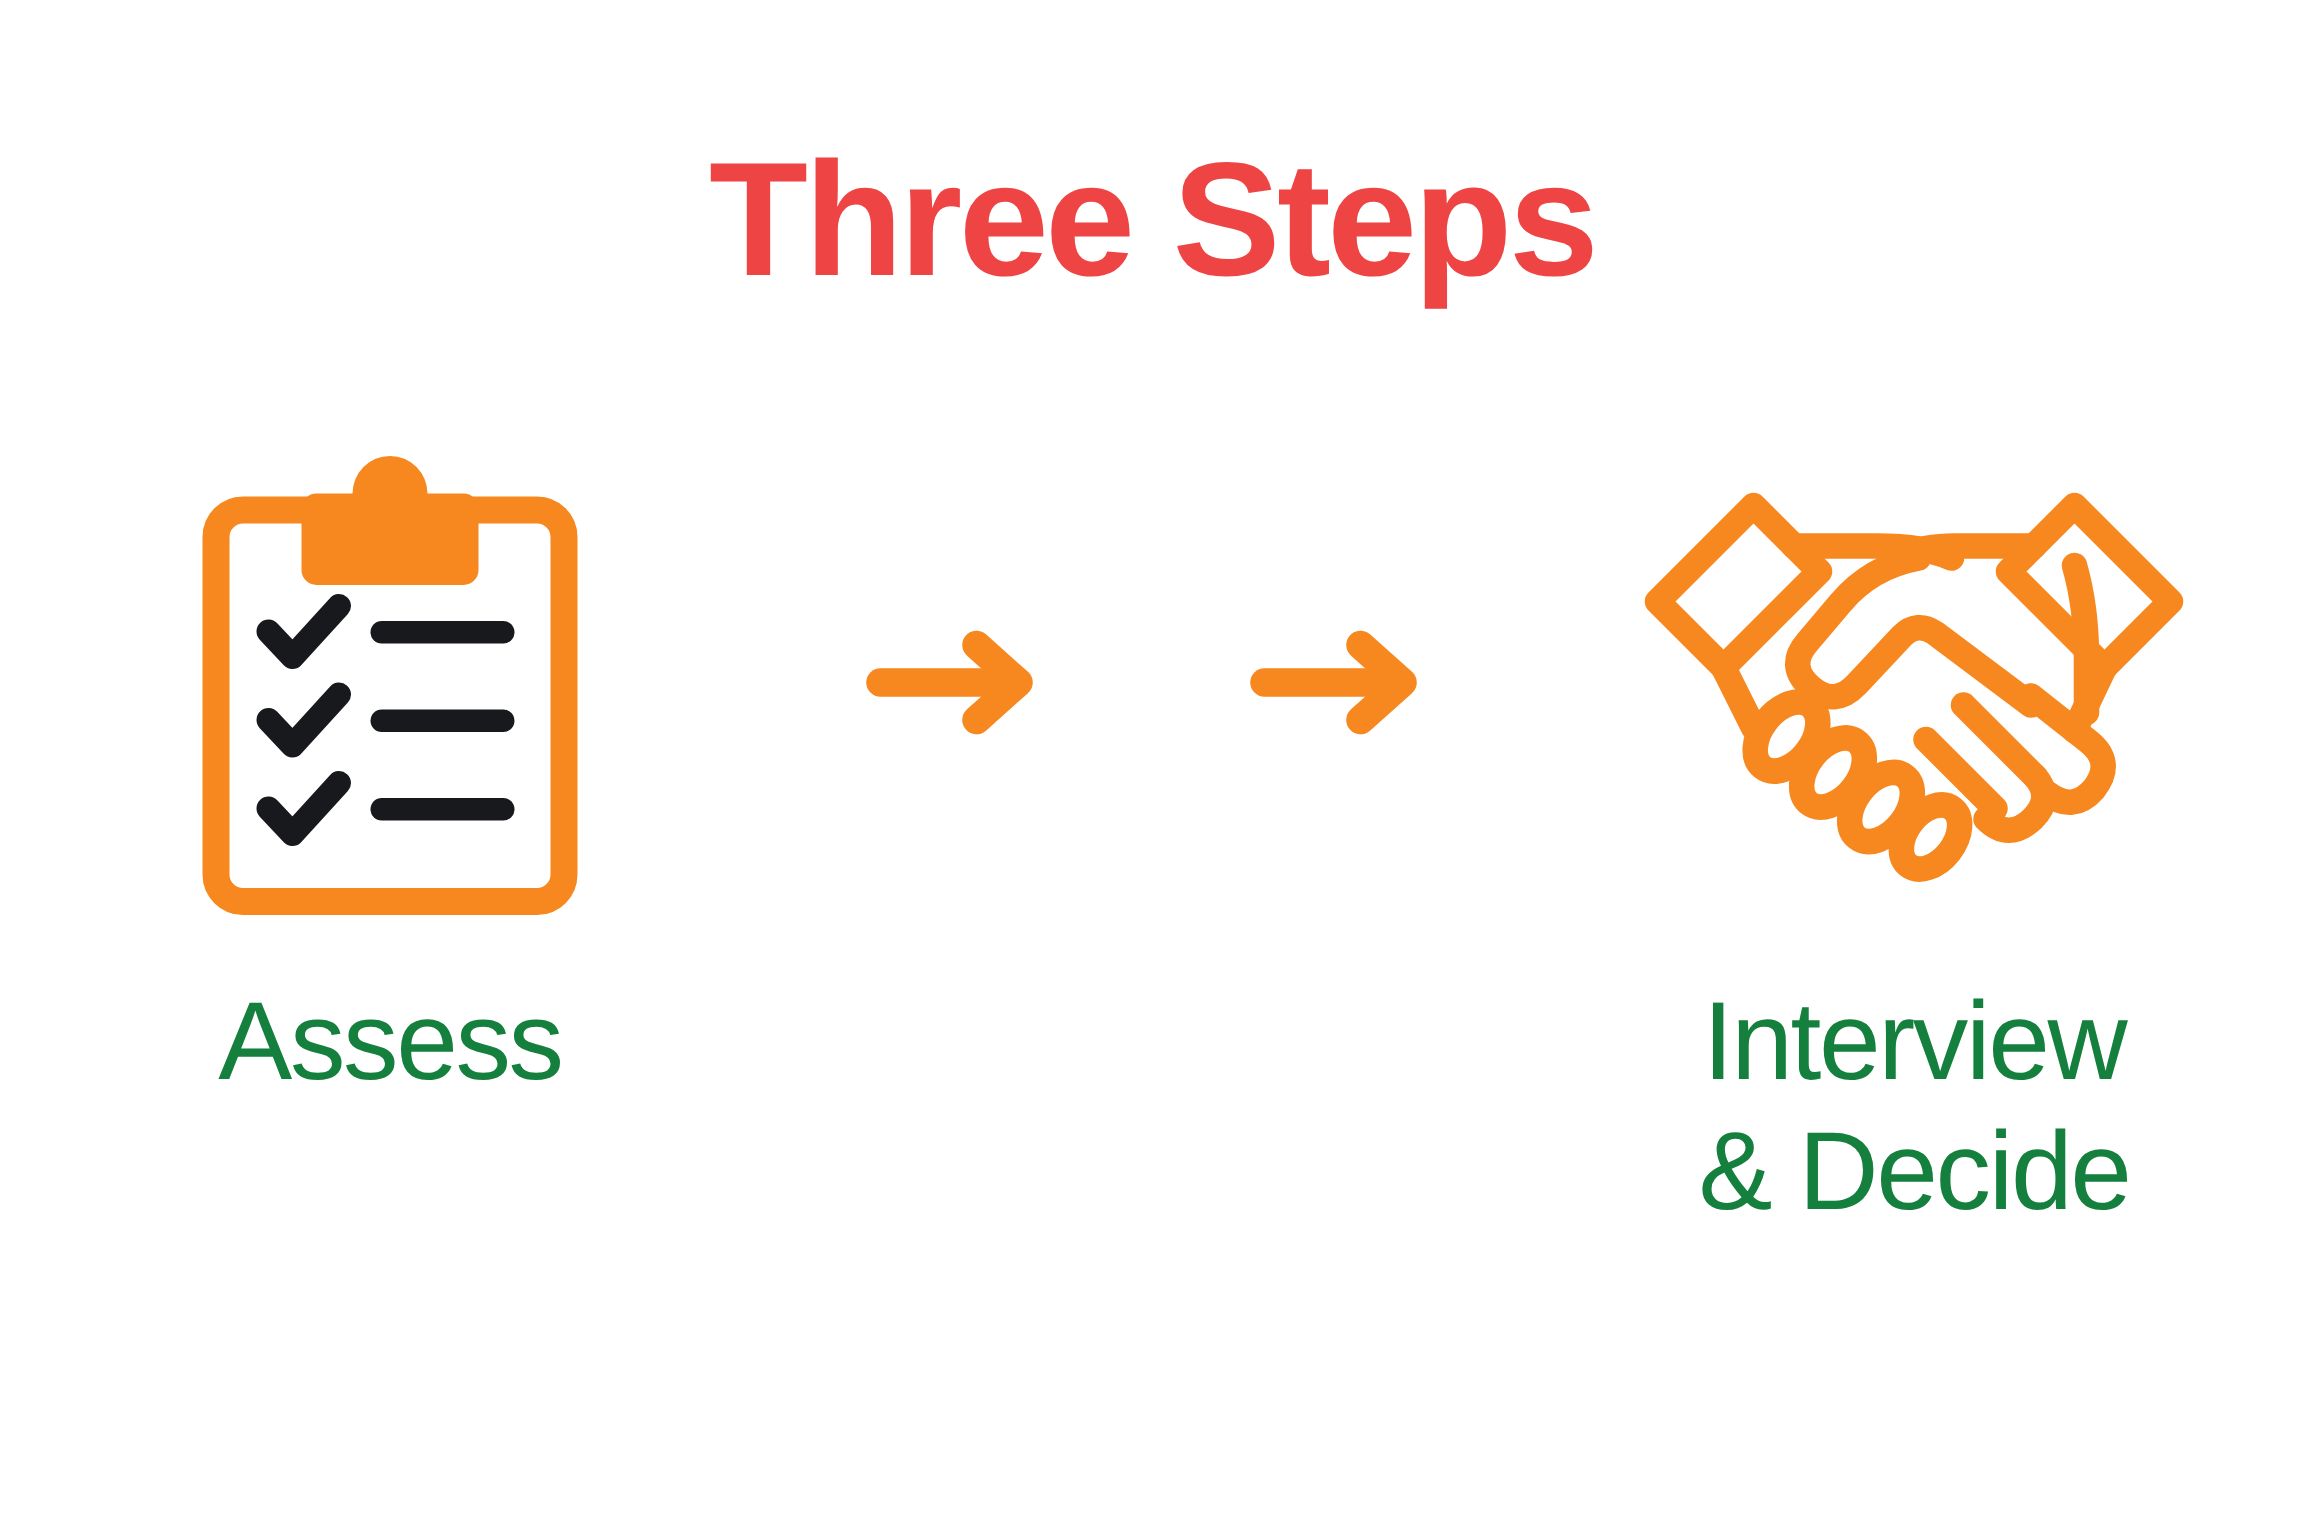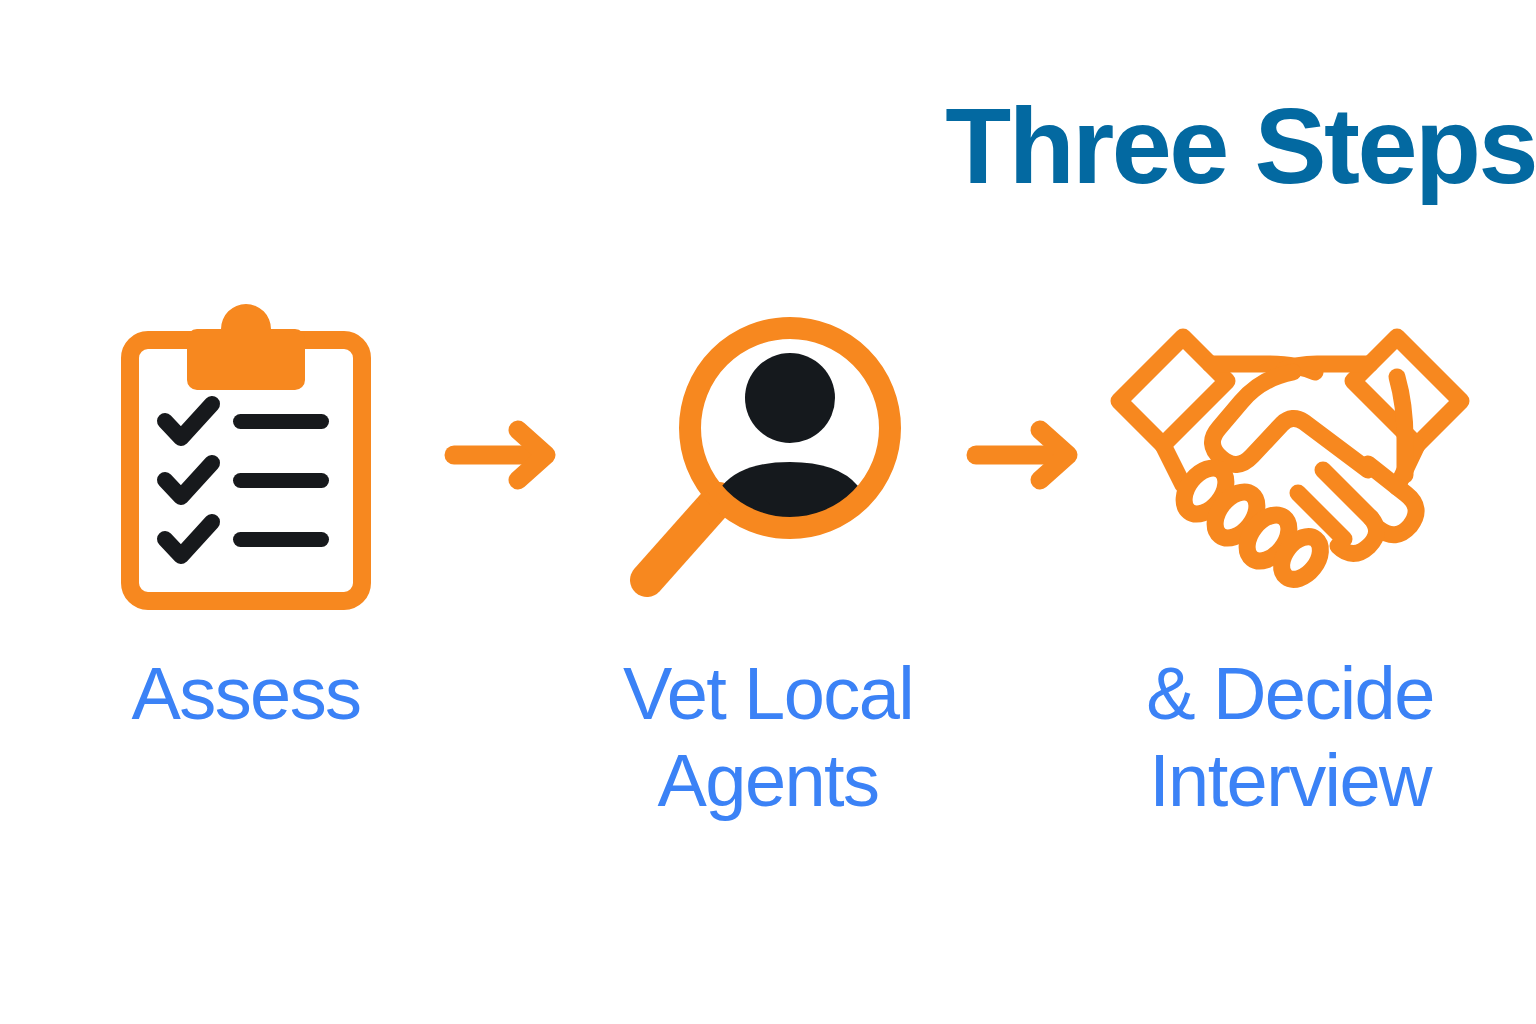--- a/index.html
+++ b/index.html
@@ -21,27 +21,27 @@
     overflow: hidden;
     margin: 0 auto;
   }
 
   
   #title {
     position: absolute;
     left: 0;
     top: 92px;
     width: 1536px;
-    text-align: right;
+    text-align: center;
     font-family: "Liberation Sans", sans-serif;
     font-weight: 700;
     font-size: 108px;
     line-height: 1.0;
     letter-spacing: -2.5px;
-    color: #0369a1;
+    color: #ef4444;
     white-space: nowrap;
   }
 
   
   #steps {
     position: absolute;
     left: 60px;
     top: 290px;
     width: 1416px;
     height: 560px;
@@ -66,21 +66,21 @@
   }
 
   .step-label {
     margin-top: 30px;
     text-align: center;
     font-family: "Liberation Sans", sans-serif;
     font-weight: 400;
     font-size: 74px;
     line-height: 1.18;
     letter-spacing: -1.6px;
-    color: #3b82f6;
+    color: #15803d;
     white-space: nowrap;
   }
   .step-label .ln { display: block; }
 
   .arrow-slot {
     width: 150px;
     height: 330px;
     display: flex;
     align-items: center;
     justify-content: center;
@@ -132,48 +132,20 @@
       </div>
     </div>
 
     <div class="arrow-slot">
       <svg width="118" height="70" viewBox="0 0 118 70" aria-hidden="true">
         <path d="M6 35 H96" fill="none" stroke="#F7881F" stroke-width="19" stroke-linecap="round"></path>
         <path d="M70 10 L98 35 L70 60" fill="none" stroke="#F7881F" stroke-width="19" stroke-linecap="round" stroke-linejoin="round"></path>
       </svg>
     </div>
 
-    <div class="step">
-      <div class="step-icon">
-        <svg width="300" height="310" viewBox="0 0 300 310" aria-hidden="true">
-          <defs>
-            <clipPath id="lensClip">
-              <circle cx="172" cy="128" r="100"></circle>
-            </clipPath>
-          </defs>
-
-          <path d="M101 199 L29 280" fill="none" stroke="#F7881F" stroke-width="34" stroke-linecap="round"></path>
-
-          <g clip-path="url(#lensClip)">
-            <circle cx="172" cy="98" r="45" fill="#15191d"></circle>
-            <path d="M104 186
-                     q20 -24 68 -24
-                     q48 0 68 24
-                     q-24 52 -68 52
-                     q-44 0 -68 -52 z" fill="#15191d"></path>
-          </g>
-
-          <circle cx="172" cy="128" r="100" fill="none" stroke="#F7881F" stroke-width="22"></circle>
-        </svg>
-      </div>
-      <div class="step-label">
-        <span class="ln">Vet Local</span>
-        <span class="ln">Agents</span>
-      </div>
-    </div>
 
     <div class="arrow-slot">
       <svg width="118" height="70" viewBox="0 0 118 70" aria-hidden="true">
         <path d="M6 35 H96" fill="none" stroke="#F7881F" stroke-width="19" stroke-linecap="round"></path>
         <path d="M70 10 L98 35 L70 60" fill="none" stroke="#F7881F" stroke-width="19" stroke-linecap="round" stroke-linejoin="round"></path>
       </svg>
     </div>
 
     <div class="step">
       <div class="step-icon">
@@ -204,19 +176,19 @@
             <ellipse cx="196" cy="243" rx="16" ry="24" transform="rotate(38 196 243)"></ellipse>
 
             <path d="M218 155 l48 48"></path>
             <path d="M193 178 l46 46"></path>
 
             <path d="M266 203 q12 14 -2 28 q-16 15 -31 0"></path>
           </g>
         </svg>
       </div>
       <div class="step-label">
+        <span class="ln">Interview</span>
         <span class="ln">&amp; Decide</span>
-        <span class="ln">Interview</span>
       </div>
     </div>
 
   </div>
 </div>
 
 </body></html>

